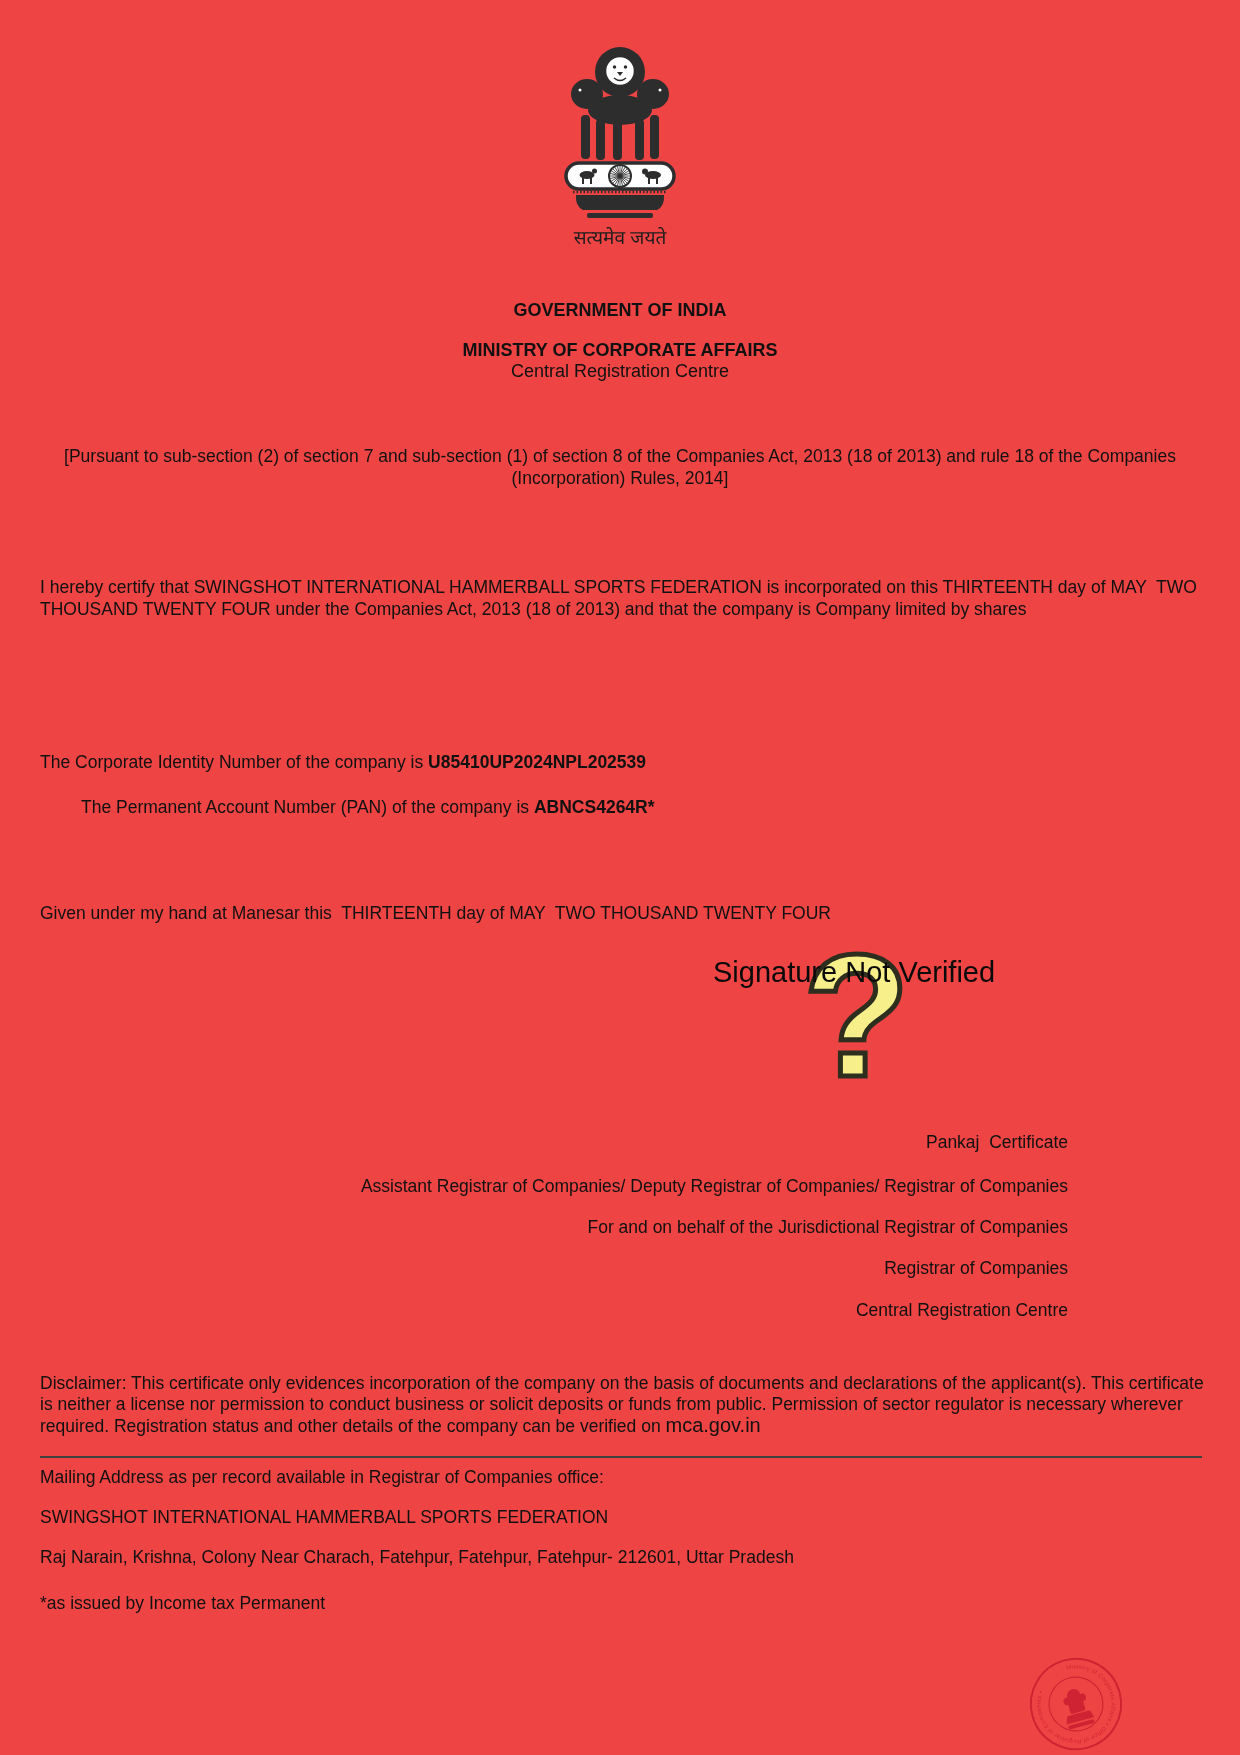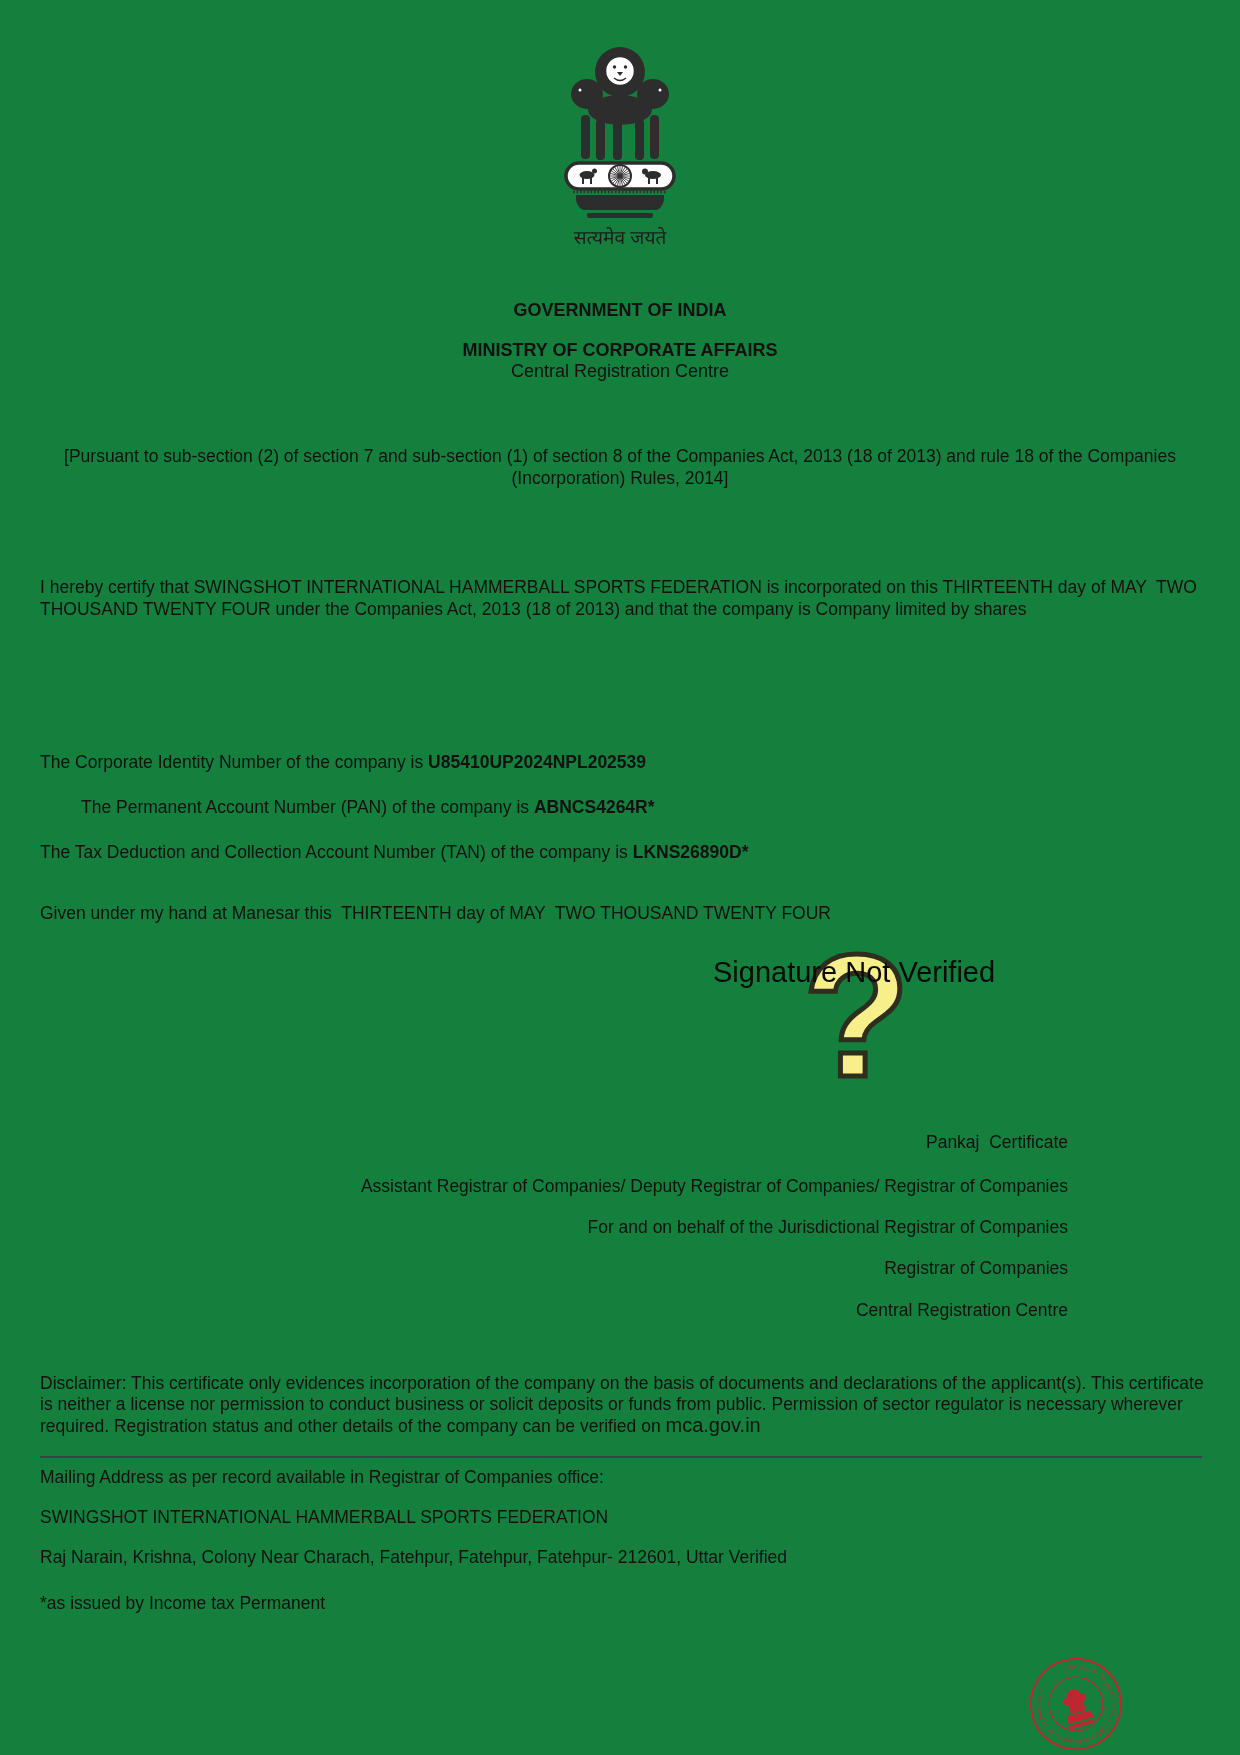--- a/index.html
+++ b/index.html
@@ -1,17 +1,17 @@
 <!DOCTYPE html>
 <html><head>
 <meta charset="utf-8">
 <style>
   html,body { margin:0; padding:0; background:#ffffff; }
   .page {
-    position:relative; width:1240px; height:1755px; background:#15803d;
+    position:relative; width:1240px; height:1755px; background:#ef4444;
     font-family:"Liberation Sans", sans-serif; color:#111111; overflow:hidden;
   }
   .abs { position:absolute; }
   .center { left:0; width:100%; text-align:center; }
   .b { font-weight:bold; }
   .hdr { font-size:18px; line-height:21px; }
   .body-text { font-size:17.5px; line-height:22px; white-space:pre-wrap; }
   .motto { font-size:19px; color:#1c1c1c; }
   .sig-status { font-size:29px; color:#0a0a0a; z-index:2; white-space:pre; }
   .sig-lines { font-size:19.5px; line-height:23px; color:#141414; z-index:2; white-space:pre; }
@@ -91,40 +91,39 @@
   <div class="abs center hdr" style="top:361px;">Central Registration Centre</div>
 
   <div class="abs body-text" style="top:445px; left:45px; width:1150px; text-align:center;">[Pursuant to sub-section (2) of section 7 and sub-section (1) of section 8 of the Companies Act, 2013 (18 of 2013) and rule 18 of the Companies (Incorporation) Rules, 2014]</div>
 
   <div class="abs body-text" style="top:576px; left:40px; width:1165px;">I hereby certify that SWINGSHOT INTERNATIONAL HAMMERBALL SPORTS FEDERATION is incorporated on this THIRTEENTH day of MAY  TWO THOUSAND TWENTY FOUR under the Companies Act, 2013 (18 of 2013) and that the company is Company limited by shares</div>
 
   <div class="abs body-text" style="top:751px; left:40px; width:1165px;"><span>The Corporate Identity Number of the company is </span><span class="b">U85410UP2024NPL202539</span></div>
 
   <div class="abs body-text" style="top:796px; left:40px; width:1165px;margin-left:41px;"><span>The Permanent Account Number (PAN) of the company is </span><span class="b">ABNCS4264R*</span></div>
 
-  <div class="abs body-text" style="top:841px; left:40px; width:1165px;"><span>The Tax Deduction and Collection Account Number (TAN) of the company is </span><span class="b">LKNS26890D*</span></div>
 
   <div class="abs body-text" style="top:902px; left:40px; width:1165px;">Given under my hand at Manesar this  THIRTEENTH day of MAY  TWO THOUSAND TWENTY FOUR</div>
 
   <div class="abs q-mark" style="left:803px; top:928px;">?</div>
   <div class="abs sig-status" style="left:713px; top:956px;">Signature Not Verified</div>
 
   <div class="abs right-line" style="right:172px; top:1132px;">Pankaj  Certificate</div>
   <div class="abs right-line" style="right:172px; top:1176px;">Assistant Registrar of Companies/ Deputy Registrar of Companies/ Registrar of Companies</div>
   <div class="abs right-line" style="right:172px; top:1217px;">For and on behalf of the Jurisdictional Registrar of Companies</div>
   <div class="abs right-line" style="right:172px; top:1258px;margin-left:20px;">Registrar of Companies</div>
   <div class="abs right-line" style="right:172px; top:1300px;">Central Registration Centre</div>
 
   <div class="abs disclaimer" style="top:1373px; left:40px; width:1165px;"><span>Disclaimer: This certificate only evidences incorporation of the company on the basis of documents and declarations of the applicant(s). This certificate is neither a license nor permission to conduct business or solicit deposits or funds from public. Permission of sector regulator is necessary wherever required. Registration status and other details of the company can be verified on </span><span class="big-url">mca.gov.in</span></div>
 
   <div class="abs divider" style="top:1456px; left:40px; width:1162px;"></div>
 
   <div class="abs body-text" style="top:1466px; left:40px; width:1165px;">Mailing Address as per record available in Registrar of Companies office:</div>
   <div class="abs body-text" style="top:1506px; left:40px; width:1165px;">SWINGSHOT INTERNATIONAL HAMMERBALL SPORTS FEDERATION</div>
-  <div class="abs body-text" style="top:1546px; left:40px; width:1165px;">Raj Narain, Krishna, Colony Near Charach, Fatehpur, Fatehpur, Fatehpur- 212601, Uttar Verified</div>
+  <div class="abs body-text" style="top:1546px; left:40px; width:1165px;">Raj Narain, Krishna, Colony Near Charach, Fatehpur, Fatehpur, Fatehpur- 212601, Uttar Pradesh</div>
   <div class="abs body-text" style="top:1592px; left:40px; width:1165px;">*as issued by Income tax Permanent</div>
 
   <svg class="abs stamp" style="left:1028px; top:1656px;" viewBox="0 0 100 100" width="96" height="96">
     <defs>
       <path id="ring" d="M50,13 a37,37 0 1,1 -0.1,0"></path>
     </defs>
     <circle cx="50" cy="50" r="47" fill="none" stroke="#cd2031" stroke-width="2"></circle>
     <circle cx="50" cy="50" r="28" fill="none" stroke="#cd2031" stroke-width="1.2"></circle>
     <text font-size="6" fill="#cd2031" font-family="Liberation Sans, sans-serif" letter-spacing="0.4">
       <textPath href="#ring">Ministry of Corporate Affairs • Office of Registrar of Companies •</textPath>

